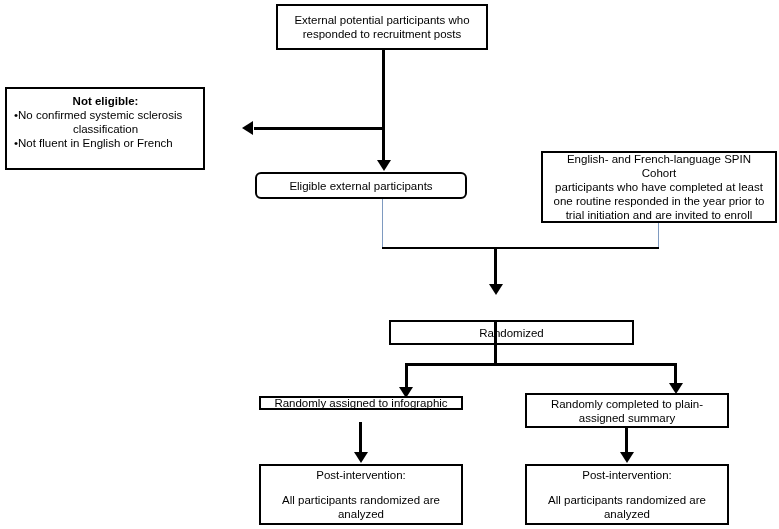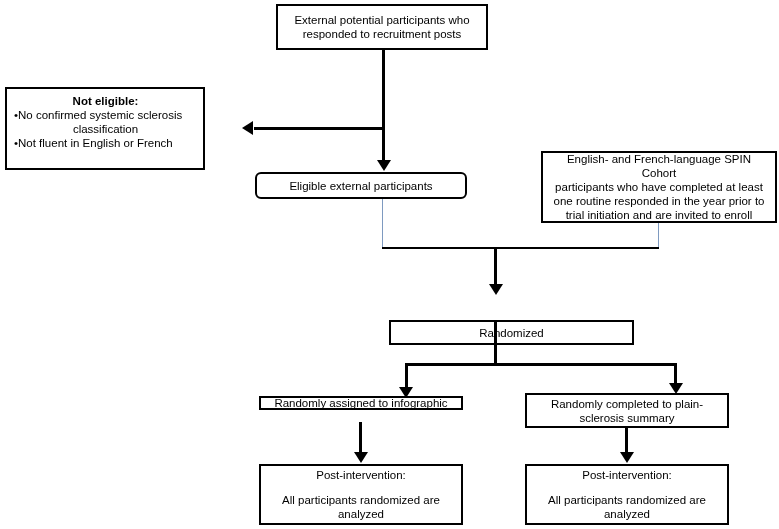--- a/index.html
+++ b/index.html
@@ -137,21 +137,21 @@
   <div class="arrow-down" style="left:399px; top:387px;"></div>
   <div class="vline" style="left:674px; top:363px; width:3px; height:23px;"></div>
   <div class="arrow-down" style="left:669px; top:383px;"></div>
 
   <div class="box" style="left:259px; top:396px; width:204px; height:14px;">
     <span class="line">Randomly assigned to infographic</span>
   </div>
 
   <div class="box" style="left:525px; top:393px; width:204px; height:35px;">
     <span class="line">Randomly completed to plain-</span>
-    <span class="line">sclerosis summary</span>
+    <span class="line">assigned summary</span>
   </div>
 
   <div class="vline" style="left:359px; top:422px; width:3px; height:33px;"></div>
   <div class="arrow-down" style="left:354px; top:452px;"></div>
 
   <div class="vline" style="left:625px; top:428px; width:3px; height:27px;"></div>
   <div class="arrow-down" style="left:620px; top:452px;"></div>
 
   <div class="box" style="left:259px; top:464px; width:204px; height:61px;">
     <span class="line">Post-intervention:</span>

